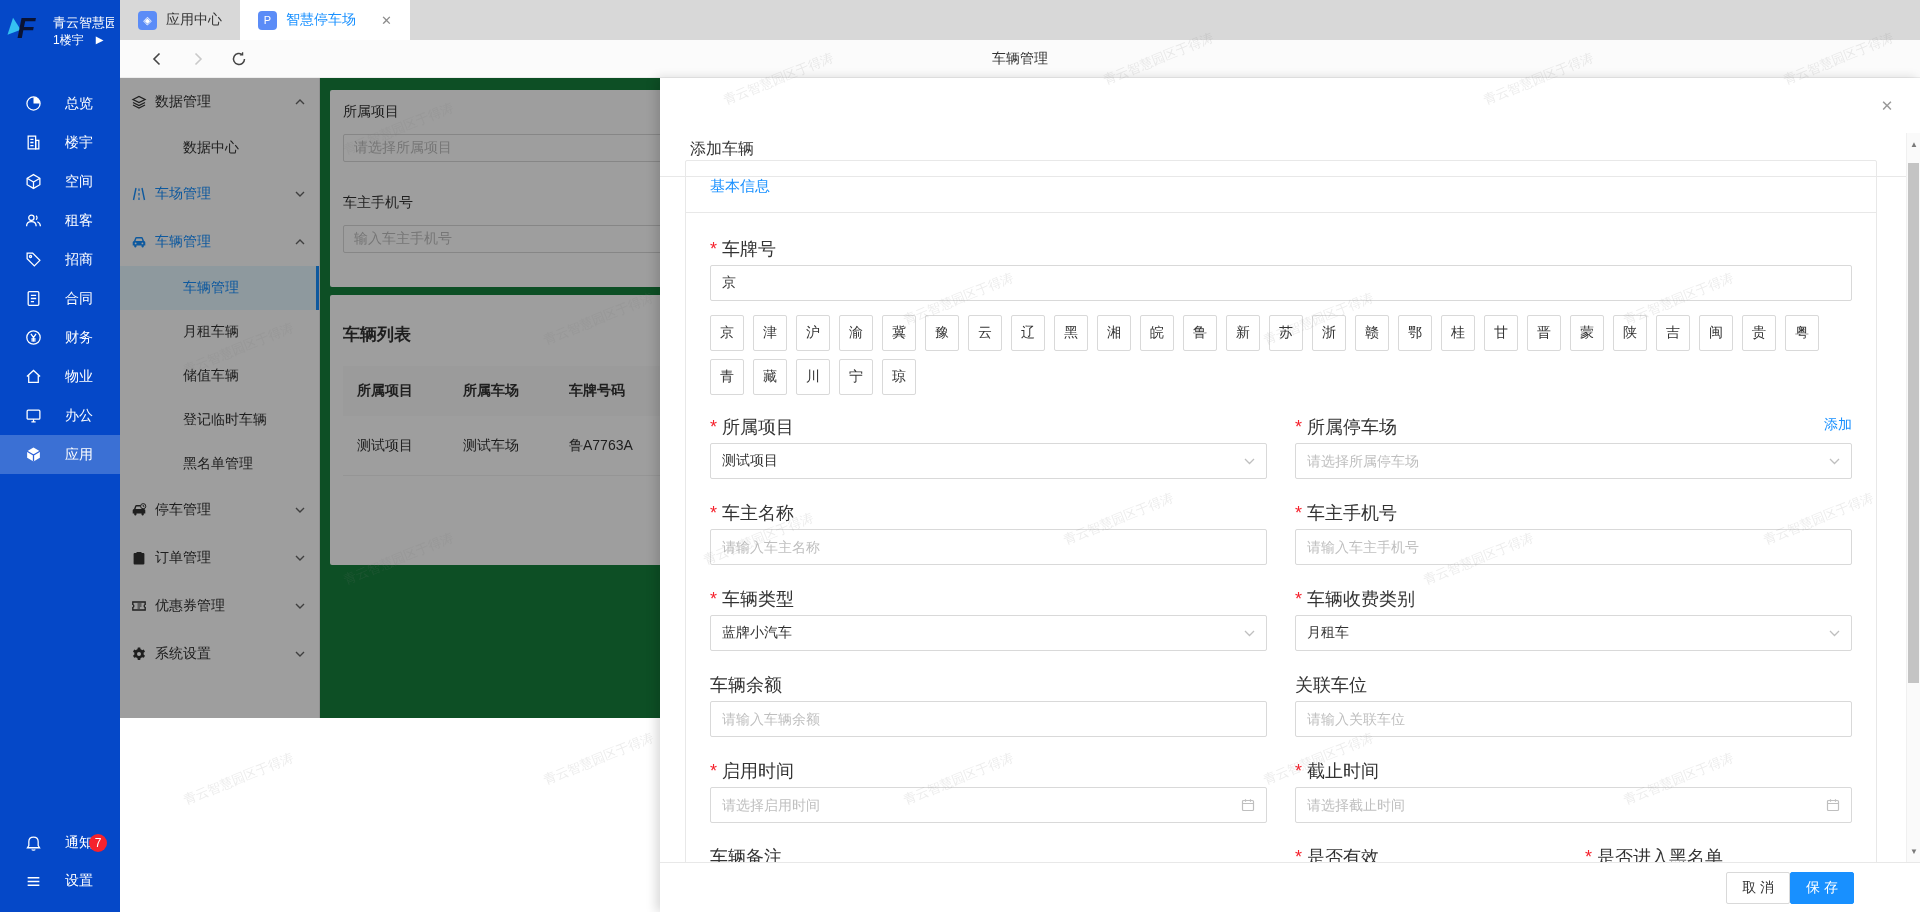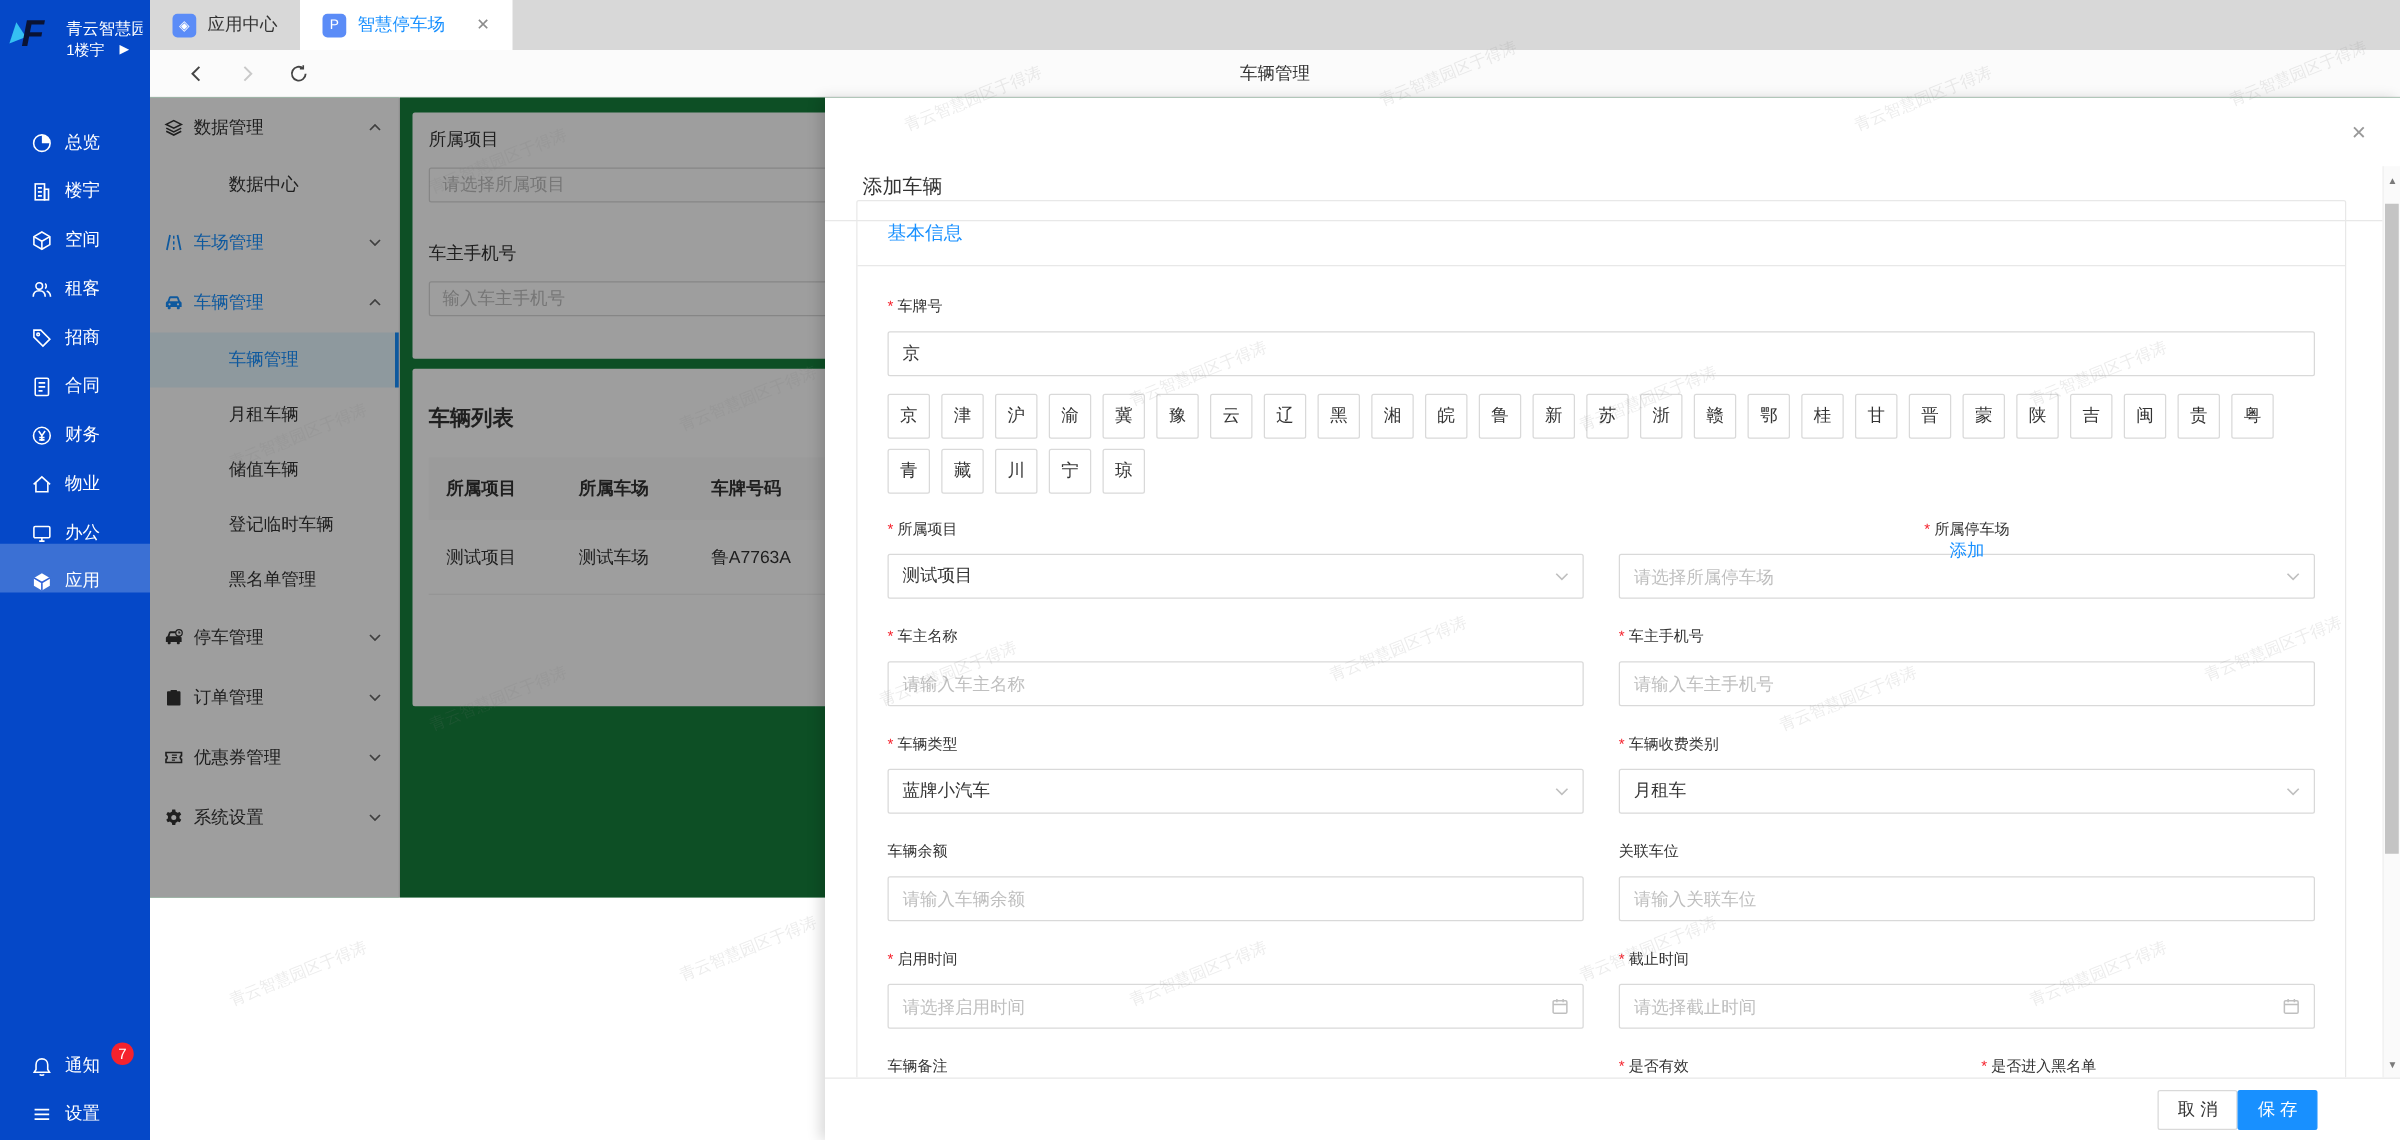--- a/index.html
+++ b/index.html
@@ -11,21 +11,21 @@
   .sidebar { position:absolute; left:0; top:0; width:120px; height:912px; background:#0548c8; color:#fff; z-index:60; }
   .logo-area { height:62px; display:flex; align-items:center; padding:8px 6px 8px 10px; gap:7px; }
   .logo-mark { position:relative; width:36px; height:32px; flex:none; }
   .logo-mark .y { position:absolute; left:0; top:4px; width:0; height:0; border-left:11px solid #35c0f2; border-top:9px solid transparent; border-bottom:9px solid transparent; transform:rotate(18deg); }
   .logo-mark .f { position:absolute; left:7px; top:-4px; font-size:30px; font-weight:900; color:#0a1334; font-style:italic; }
   .brand-lines { line-height:1.35; overflow:hidden; white-space:nowrap; }
   .brand-name { font-size:13px; }
   .brand-sub { font-size:12px; display:flex; align-items:center; gap:12px; }
   .brand-caret { font-size:10px; }
   .side-nav { position:absolute; top:84px; left:0; right:0; }
-  .side-item { height:39px; display:flex; align-items:flex-end; padding-left:25px; gap:10px; font-size:14px; cursor:pointer; }
+  .side-item { height:39px; display:flex; align-items:center; padding-left:25px; gap:23px; font-size:14px; cursor:pointer; }
   .side-item.active { background:rgba(255,255,255,.22); }
   .side-item svg { flex:none; }
   .side-bottom { position:absolute; bottom:12px; left:0; right:0; }
   .side-bottom .side-item { height:38px; position:relative; }
   .badge { position:absolute; right:13px; top:10px; min-width:18px; height:18px; border-radius:9px; background:#f5222d; color:#fff; font-size:12px; display:flex; align-items:center; justify-content:center; padding:0 4px; }
 
   
   .tabbar { position:absolute; left:120px; top:0; width:1800px; height:40px; background:#d8d8d8; display:flex; }
   .tab { height:40px; display:flex; align-items:center; gap:9px; padding:0 18px; font-size:14px; color:#333; cursor:pointer; }
   .tab .tab-ico { width:19px; height:19px; border-radius:4px; background:#5b8cf7; color:#fff; font-size:11px; display:flex; align-items:center; justify-content:center; flex:none; }
@@ -64,30 +64,30 @@
   
   .mask { position:absolute; inset:0; background:rgba(0,0,0,.38); z-index:10; }
   .drawer { position:absolute; top:0; right:0; width:1260px; height:834px; background:#fff; z-index:20; box-shadow:-4px 0 10px rgba(0,0,0,.15); }
   .drawer-header { height:55px; border-bottom:1px solid #e8e8e8; display:flex; align-items:center; padding:0 30px; font-size:16px; color:#333;margin-top:44px; }
   .drawer-close { position:absolute; right:22px; top:17px; font-size:15px; color:#999; cursor:pointer; width:22px; height:22px; display:flex; align-items:center; justify-content:center; }
   .drawer-body { position:absolute; top:55px; left:0; right:14px; bottom:50px; overflow:hidden; }
   .form-card { margin:27px 29px 0 25px; border:1px solid #e8e8e8; border-radius:2px; min-height:740px; }
   .form-card-header { padding:16px 24px; border-bottom:1px solid #e8e8e8; color:#1890ff; font-size:15px; }
   .form-card-body { padding:24px; }
   .req::before { content:"* "; color:#f5222d; }
-  .fld-label { font-size:12px; color:#333; height:20px; }
+  .fld-label { font-size:18px; color:#333; height:20px; }
   .fld { margin-bottom:22px; }
   .ctrl { margin-top:8px; height:36px; border:1px solid #d9d9d9; border-radius:2px; background:#fff; display:flex; align-items:center; padding:0 11px; font-size:14px; color:#333; }
   .ctrl input { border:none; outline:none; flex:1; font-size:14px; color:#333; font-family:inherit; background:transparent; }
   .ctrl input::placeholder { color:#bfbfbf; }
   .ctrl .suffix { color:#bfbfbf; flex:none; display:flex; }
   .grid2 { display:grid; grid-template-columns:1fr 1fr; column-gap:28px; }
   .prov-wrap { display:flex; flex-wrap:wrap; gap:8px 9px; width:1140px; margin:14px 0 20px; }
   .prov { width:34px; height:36px; border:1px solid #d9d9d9; border-radius:2px; background:#fff; display:flex; align-items:center; justify-content:center; font-size:14px; color:#333; cursor:pointer; }
-  .label-row { display:flex; justify-content:space-between; align-items:center; height:20px;flex-direction:column; }
+  .label-row { display:flex; justify-content:space-between; align-items:center; height:20px; }
   .link { color:#1890ff; font-size:14px; cursor:pointer; }
   .last-row { display:grid; grid-template-columns:1fr 1fr; column-gap:28px; }
   .last-right { display:flex; }
   .last-right .fld-label:first-child { width:290px; }
 
   
   .scrollbar { position:absolute; top:55px; right:0; width:14px; bottom:50px; background:#fafafa; border-left:1px solid #f0f0f0; z-index:21; }
   .sb-thumb { position:absolute; left:1px; right:1px; top:30px; height:520px; background:#c4c4c4; }
   .sb-arrow { position:absolute; left:0; width:14px; height:14px; display:flex; align-items:center; justify-content:center; color:#7a7a7a; font-size:8px; }
   .sb-up { top:4px; } .sb-down { bottom:4px; }

